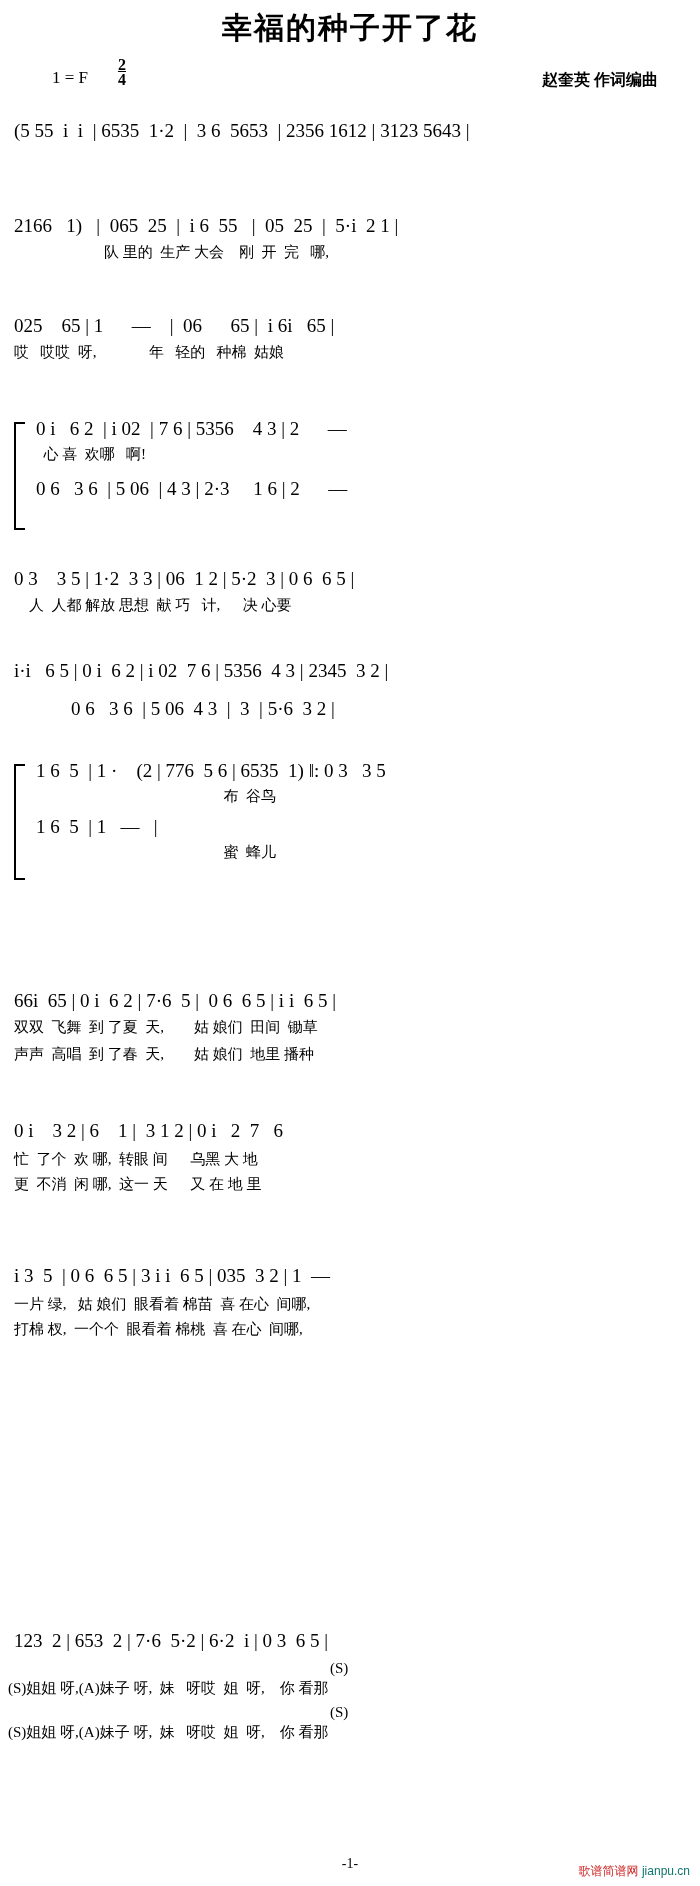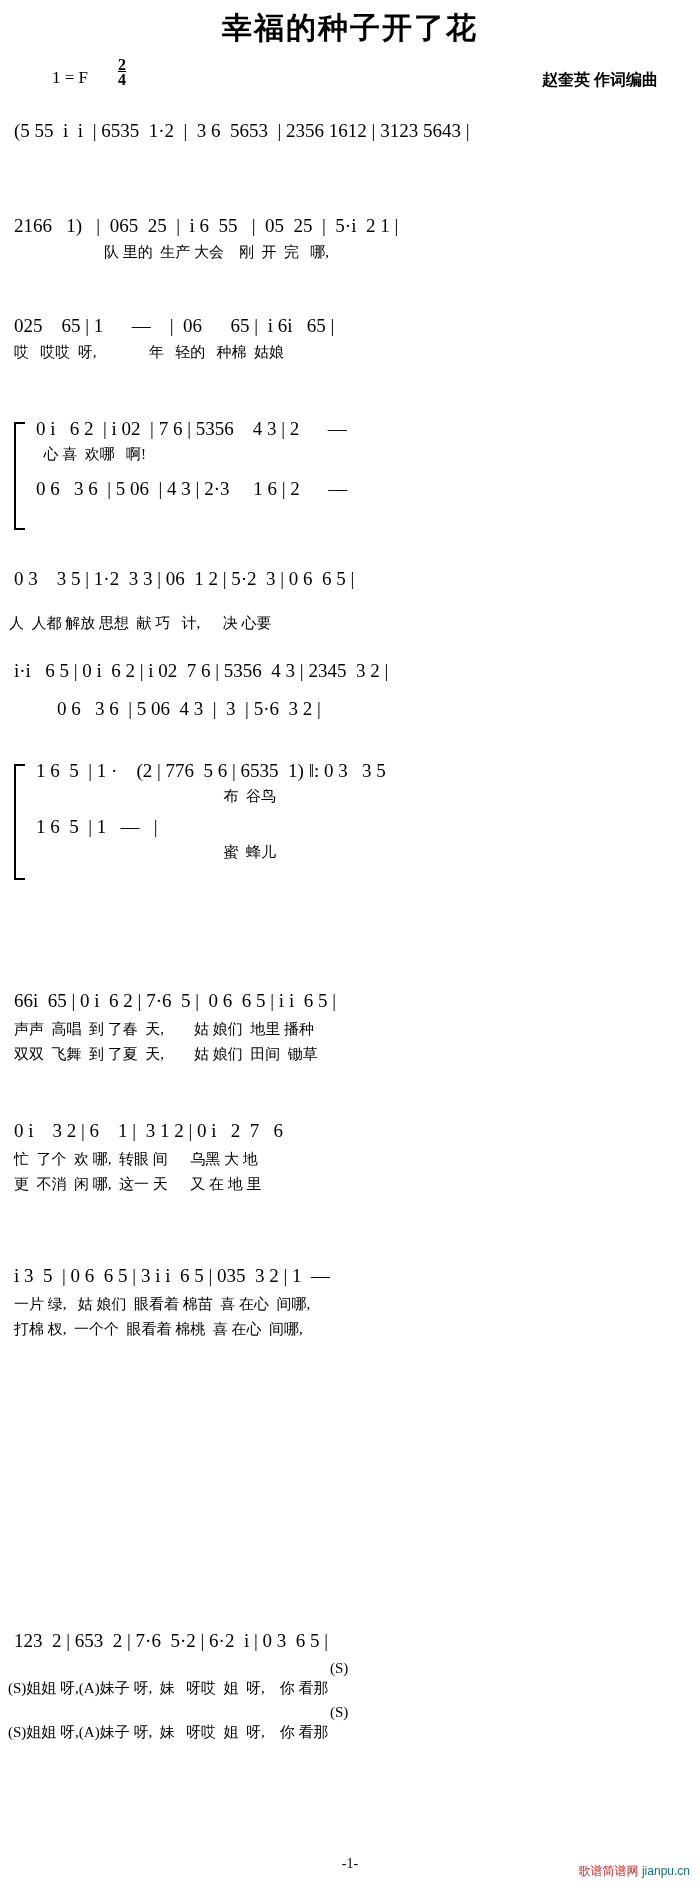--- a/index.html
+++ b/index.html
@@ -104,40 +104,40 @@
 
   <div class="sys" style="top:418px;">
     <div class="bracket" style="left:14px;top:4px;height:104px;"></div>
     <div class="notes" style="padding-left:36px;">0 i   6 2  | i 02  | 7 6 | 5356    4 3 | 2      —</div>
     <div class="lyr" style="padding-left:36px;margin-top:5px;">  心 喜  欢哪   啊!</div>
     <div class="notes" style="padding-left:36px;margin-top:14px;">0 6   3 6  | 5 06  | 4 3 | 2·3     1 6 | 2      —</div>
   </div>
 
   <div class="sys" style="top:568px;">
     <div class="notes" style="padding-left:14px;">0 3    3 5 | 1·2  3 3 | 06  1 2 | 5·2  3 | 0 6  6 5 |</div>
-    <div class="lyr" style="padding-left:9px;margin-top:24px;">人  人都 解放 思想  献 巧   计,      决 心要</div>
+    <div class="lyr" style="padding-left:29px;margin-top:6px;">人  人都 解放 思想  献 巧   计,      决 心要</div>
   </div>
 
   <div class="sys" style="top:660px;">
     <div class="notes" style="padding-left:14px;">i·i   6 5 | 0 i  6 2 | i 02  7 6 | 5356  4 3 | 2345  3 2 |</div>
-    <div class="notes" style="margin-top:16px;">            0 6   3 6  | 5 06  4 3  |  3  | 5·6  3 2 |</div>
+    <div class="notes" style="padding-left:14px;margin-top:16px;">            0 6   3 6  | 5 06  4 3  |  3  | 5·6  3 2 |</div>
   </div>
 
   <div class="sys" style="top:760px;">
     <div class="bracket" style="left:14px;top:4px;height:112px;"></div>
     <div class="notes" style="padding-left:36px;">1 6  5  | 1 ·    (2 | 776  5 6 | 6535  1) ‖: 0 3   3 5</div>
     <div class="lyr" style="padding-left:36px;margin-top:5px;">                                                  布  谷鸟</div>
     <div class="notes" style="padding-left:36px;margin-top:10px;">1 6  5  | 1   —   |</div>
     <div class="lyr" style="padding-left:36px;margin-top:5px;">                                                  蜜  蜂儿</div>
   </div>
 
   <div class="sys" style="top:990px;">
     <div class="notes" style="padding-left:14px;">66i  65 | 0 i  6 2 | 7·6  5 |  0 6  6 5 | i i  6 5 |</div>
+    <div class="lyr" style="padding-left:14px;margin-top:6px;">双双  飞舞  到 了夏  天,        姑 娘们  田间  锄草</div>
     <div class="lyr" style="padding-left:14px;margin-top:8px;">声声  高唱  到 了春  天,        姑 娘们  地里 播种</div>
-    <div class="lyr" style="padding-left:14px;margin-top:6px;">双双  飞舞  到 了夏  天,        姑 娘们  田间  锄草</div>
   </div>
 
   <div class="sys" style="top:1120px;">
     <div class="notes" style="padding-left:14px;">0 i    3 2 | 6    1 |  3 1 2 | 0 i   2  7   6</div>
     <div class="lyr" style="padding-left:14px;margin-top:8px;">忙  了个  欢 哪,  转眼 间      乌黑 大 地</div>
     <div class="lyr" style="padding-left:14px;margin-top:6px;">更  不消  闲 哪,  这一 天      又 在 地 里</div>
   </div>
 
   <div class="sys" style="top:1265px;">
     <div class="notes" style="padding-left:14px;">i 3  5  | 0 6  6 5 | 3 i i  6 5 | 035  3 2 | 1  —</div>

